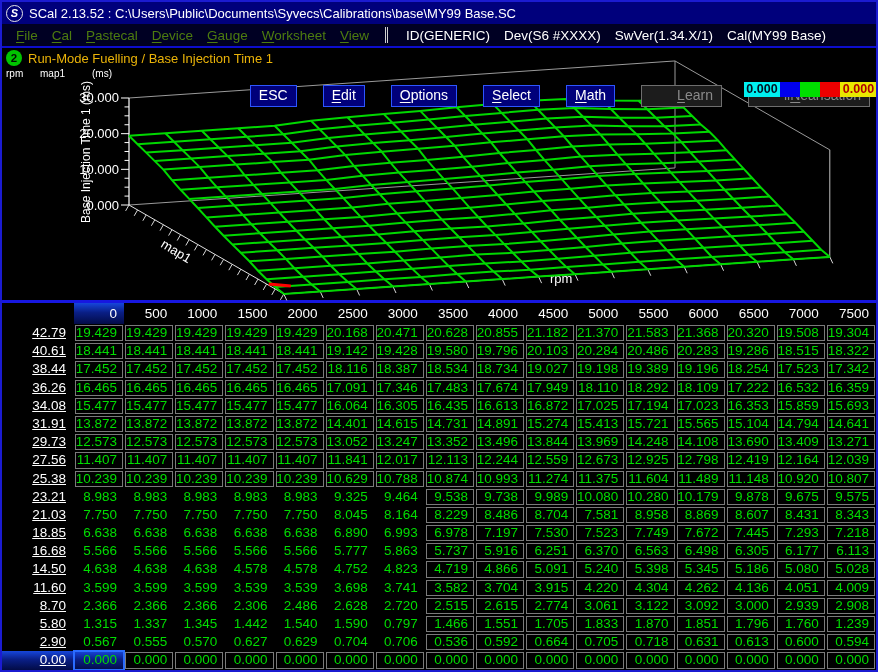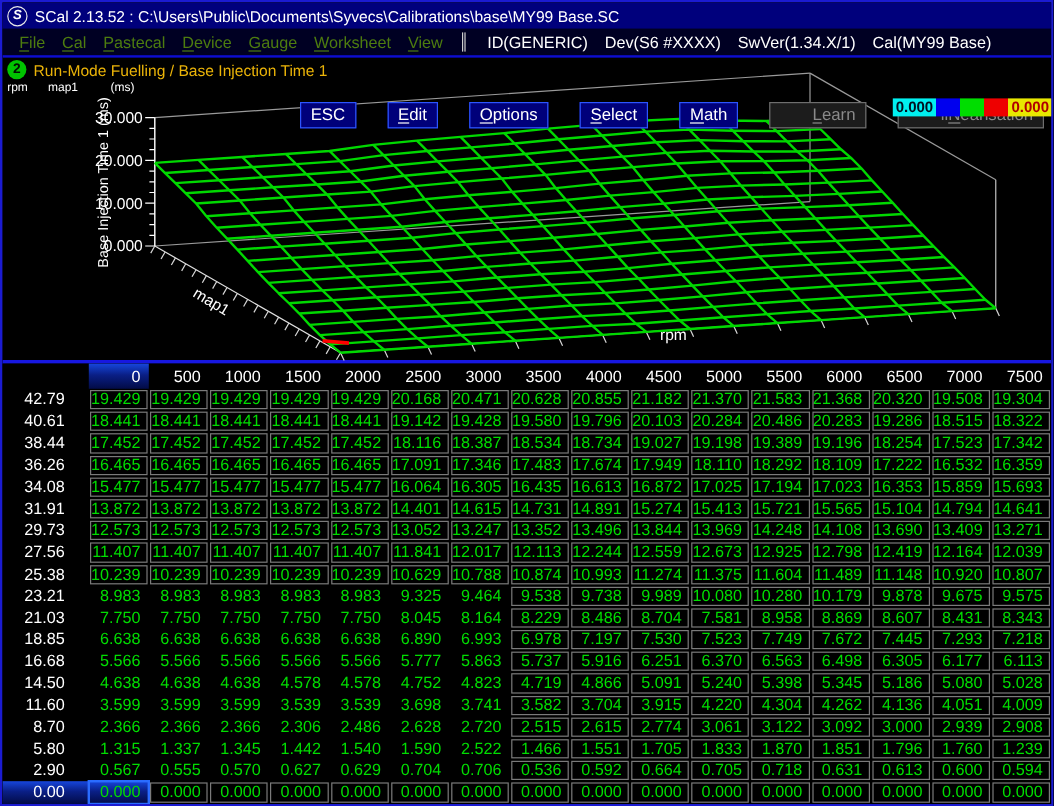--- a/index.html
+++ b/index.html
@@ -37,21 +37,21 @@
   .cs-seg{height:15px;text-align:center;}
   
   #chart{position:absolute;left:0;top:43px;width:874px;height:257px;z-index:1;}
   
   .separator{position:absolute;left:0;top:298px;width:100%;height:3px;background:#1717e0;}
   .maptable{position:absolute;left:0;top:301px;width:874px;height:367px;display:grid;
     grid-template-columns:72px repeat(16,1fr);grid-template-rows:21px repeat(19,18.2px);
     font-size:13.5px;background:#000;}
   .maptable div{box-sizing:border-box;text-align:right;white-space:nowrap;overflow:hidden;}
   .th{color:#fff;line-height:21px;padding-right:7px;}
-  .rh{color:#fff;line-height:18.2px;padding-right:20px;}
+  .rh{color:#fff;line-height:18.2px;padding-right:8px;text-decoration:underline;}
   .cell{color:#00dd00;line-height:18.2px;padding-right:7px;}
   .boxed{outline:1px solid #7a7a7a;outline-offset:-2px;}
   .selhdr{background:linear-gradient(180deg,#1646dc 0%,#0a1f86 45%,#020b46 100%);}
   .selcell{background:linear-gradient(180deg,#1646dc 0%,#0a1f86 45%,#020b46 100%);
     outline:2px solid #2a6cff;outline-offset:-1px;}
 </style>
 </head>
 <body>
 
 <div class="window">
@@ -486,21 +486,21 @@
       <div class="cell boxed">3.000</div>
       <div class="cell boxed">2.939</div>
       <div class="cell boxed">2.908</div>
       <div class="rh">5.80</div>
       <div class="cell">1.315</div>
       <div class="cell">1.337</div>
       <div class="cell">1.345</div>
       <div class="cell">1.442</div>
       <div class="cell">1.540</div>
       <div class="cell">1.590</div>
-      <div class="cell">2.522</div>
+      <div class="cell">0.797</div>
       <div class="cell boxed">1.466</div>
       <div class="cell boxed">1.551</div>
       <div class="cell boxed">1.705</div>
       <div class="cell boxed">1.833</div>
       <div class="cell boxed">1.870</div>
       <div class="cell boxed">1.851</div>
       <div class="cell boxed">1.796</div>
       <div class="cell boxed">1.760</div>
       <div class="cell boxed">1.239</div>
       <div class="rh">2.90</div>

